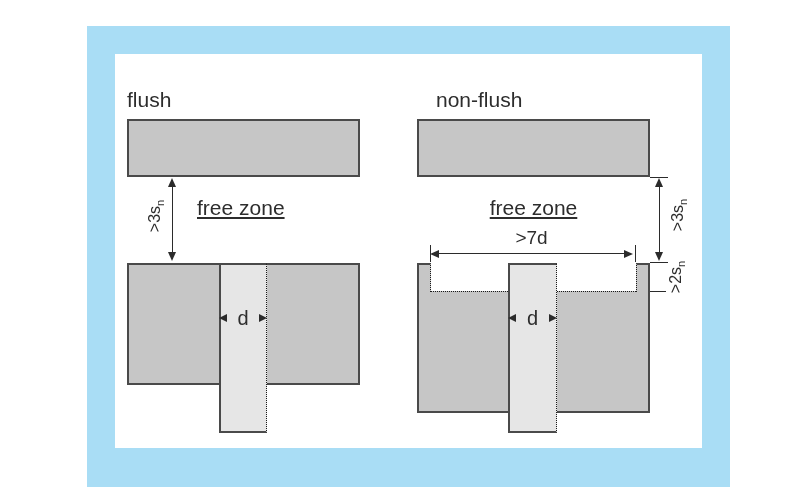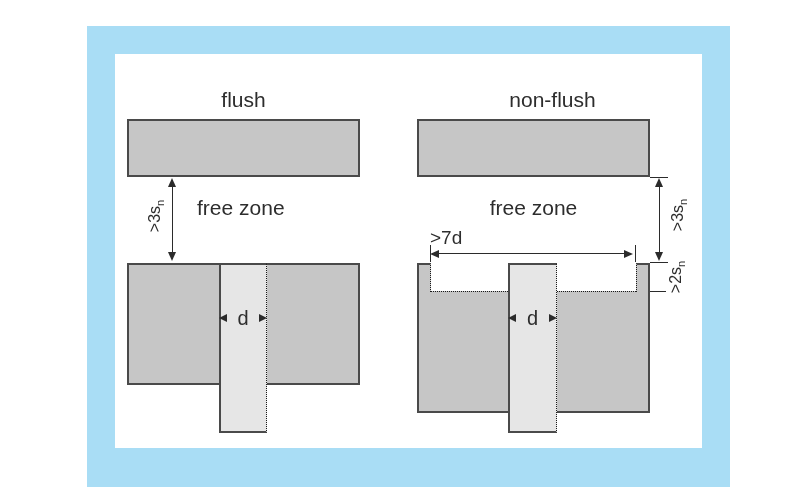--- a/index.html
+++ b/index.html
@@ -6,23 +6,23 @@
     --c-frame:#a9ddf5; --c-fill:#c6c6c6; --c-sensor:#e6e6e6;
     --c-outline:#4a4a4a; --c-line:#2b2b2b; --c-text:#2d2d2d;
   }
   * { margin:0; padding:0; box-sizing:border-box; }
   body { font-family:"Liberation Sans", sans-serif; background:#fff; }
   #canvas { position:relative; width:800px; height:500px; background:#ffffff; overflow:hidden; color:var(--c-text); }
 
   .frame { position:absolute; background:var(--c-frame); }
   .inner { position:absolute; background:#ffffff; }
 
-  .title { position:absolute; font-size:21px; text-align:center; color:var(--c-text); }
-  .txt   { position:absolute; font-size:21px; color:var(--c-text); white-space:nowrap; }
-  .dimtxt{ position:absolute; font-size:19px; color:var(--c-text); }
+  .title { position:absolute; font-size:21px; text-align:left; color:var(--c-text); }
+  .txt   { position:absolute; font-size:21px; color:var(--c-text); white-space:nowrap;text-decoration:underline; }
+  .dimtxt{ position:absolute; font-size:19px; text-align:center; color:var(--c-text); }
 
   .plate { position:absolute; background:var(--c-fill); border:2px solid var(--c-outline); }
   .block { position:absolute; background:var(--c-fill); border:2px solid var(--c-outline); }
   .body  { position:absolute; background:var(--c-fill);
            border-left:2px solid var(--c-outline); border-right:2px solid var(--c-outline);
            border-bottom:2px solid var(--c-outline); border-top:1px dotted #1a1a1a; }
   .rim-l { position:absolute; background:var(--c-fill);
            border-top:2px solid var(--c-outline); border-left:2px solid var(--c-outline);
            border-right:1px dotted #1a1a1a; }
   .rim-r { position:absolute; background:var(--c-fill);

